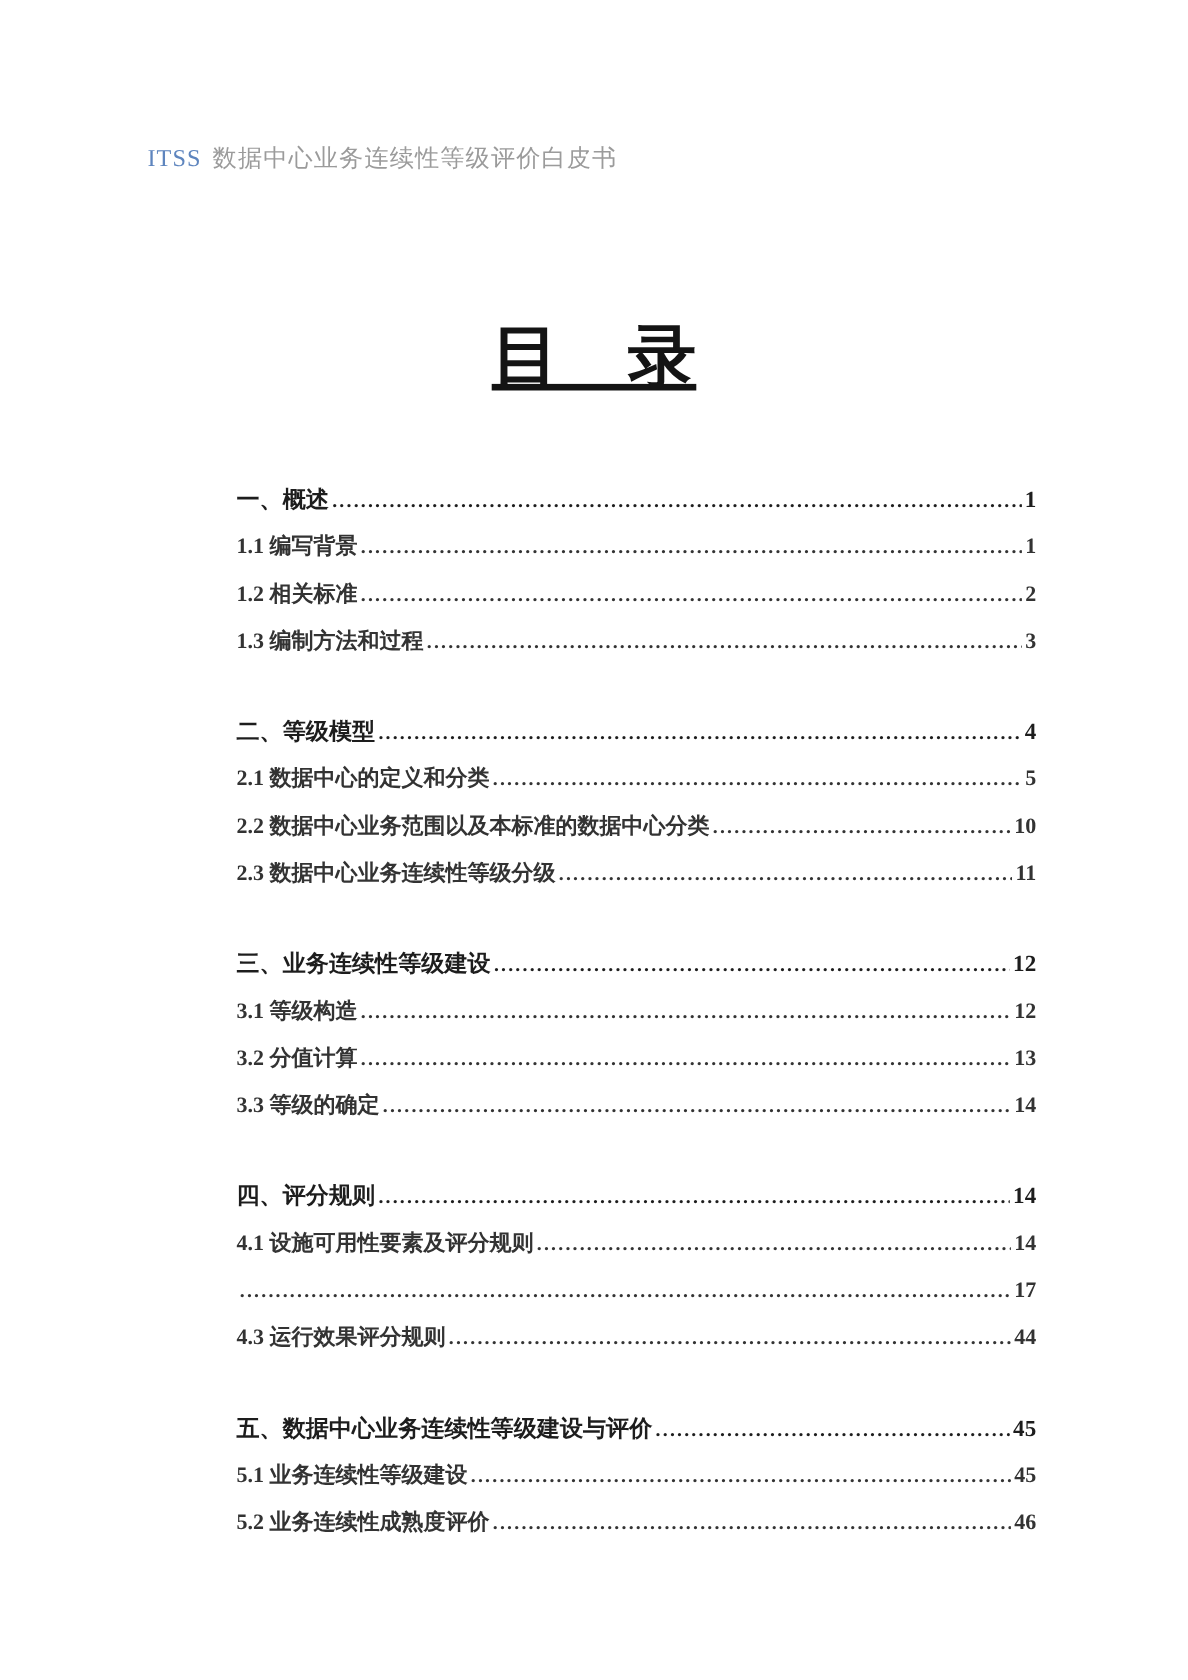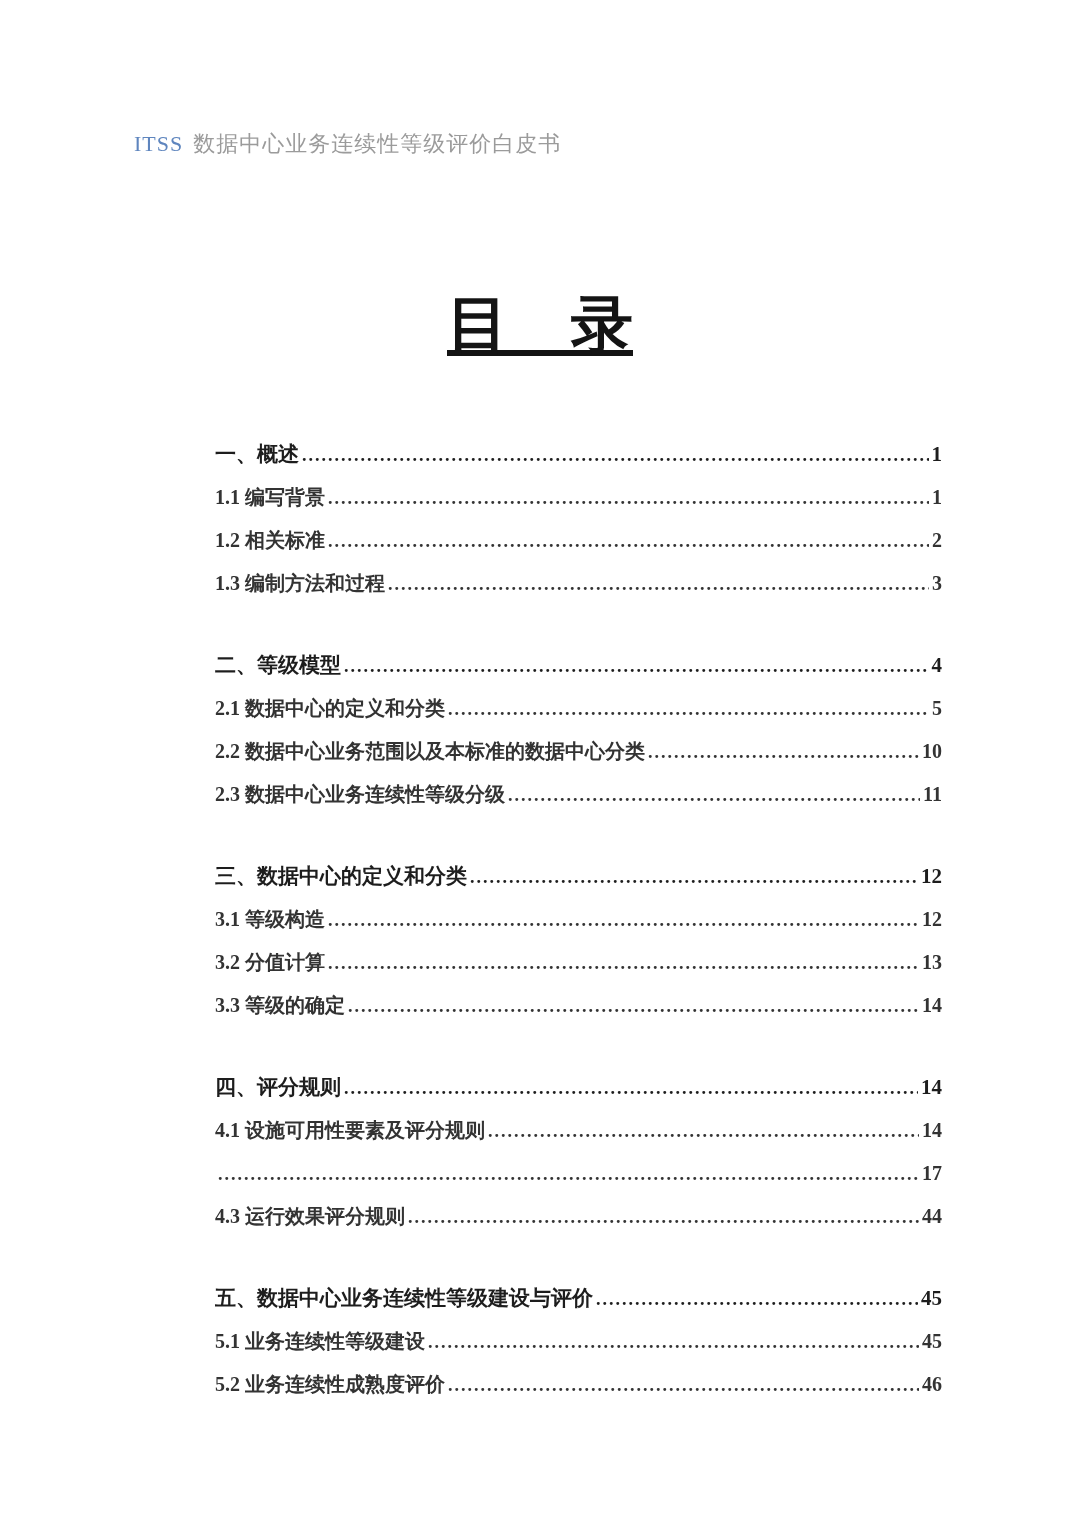--- a/index.html
+++ b/index.html
@@ -139,21 +139,21 @@
       </div>
       <div class="toc-row">
         <span class="toc-label">2.3 数据中心业务连续性等级分级</span>
         <span class="toc-dots"></span>
         <span class="toc-page">11</span>
       </div>
     </div>
 
     <div class="toc-section">
       <div class="toc-row heading">
-        <span class="toc-label">三、数据中心的定义和分类</span>
+        <span class="toc-label">三、业务连续性等级建设</span>
         <span class="toc-dots"></span>
         <span class="toc-page">12</span>
       </div>
       <div class="toc-row">
         <span class="toc-label">3.1 等级构造</span>
         <span class="toc-dots"></span>
         <span class="toc-page">12</span>
       </div>
       <div class="toc-row">
         <span class="toc-label">3.2 分值计算</span>

